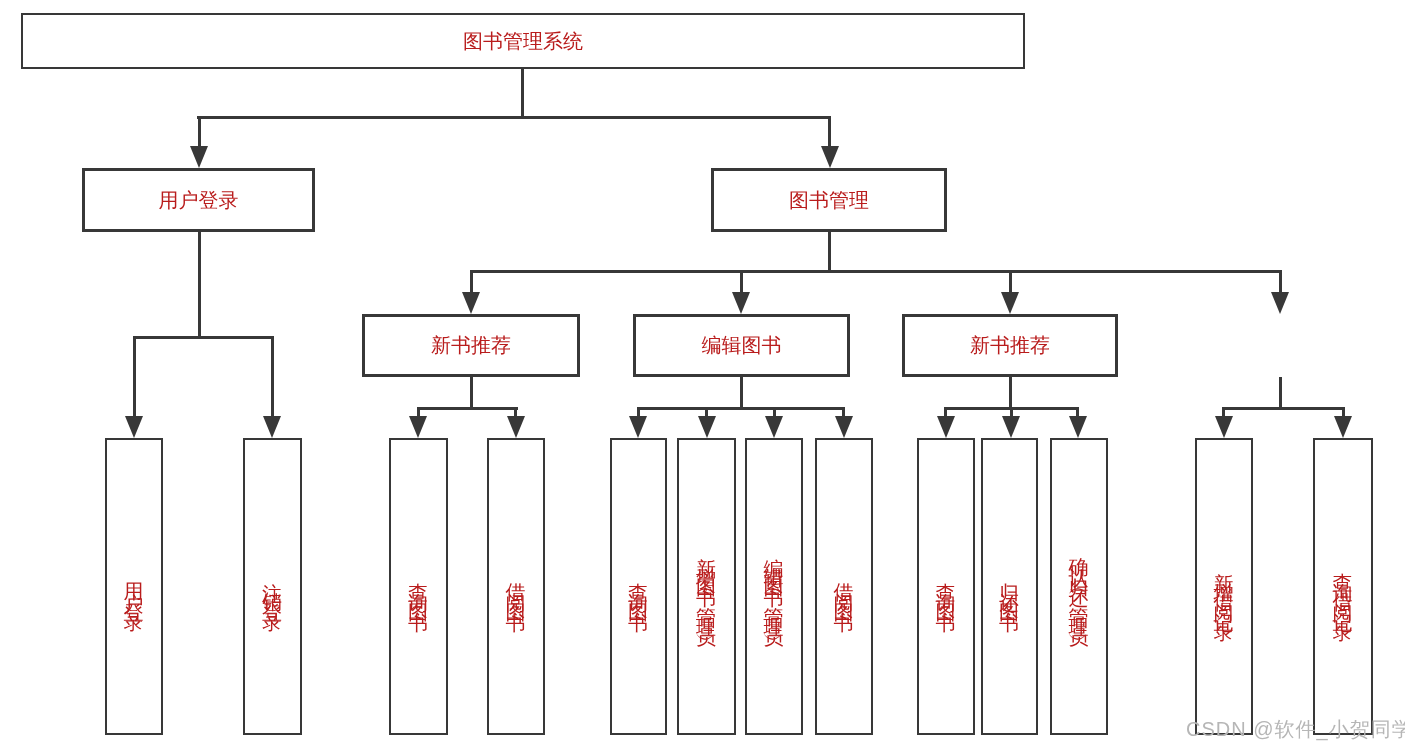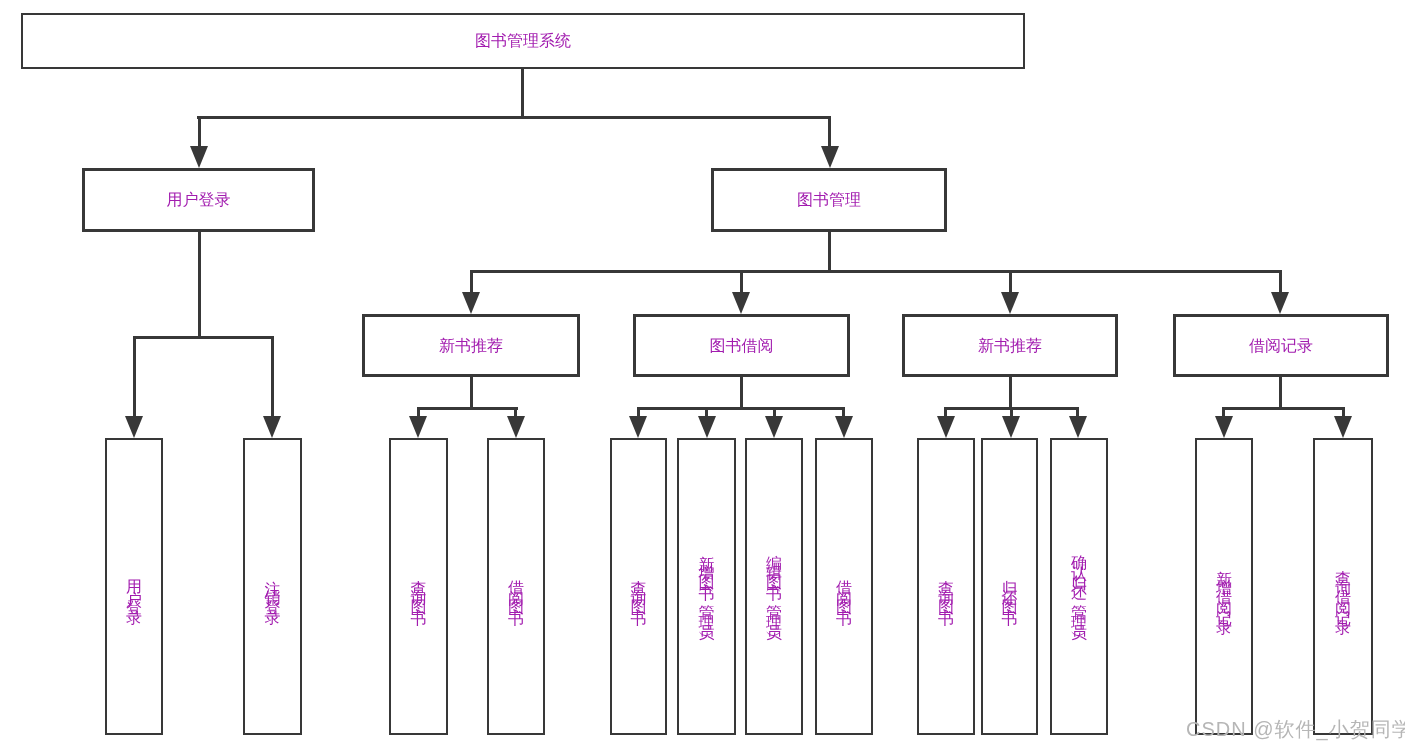--- a/index.html
+++ b/index.html
@@ -4,21 +4,21 @@
 <style>
   html,body { margin:0; padding:0; background:#ffffff; }
   .canvas {
     position:relative; width:1405px; height:747px;
     background:#ffffff; overflow:hidden;
     font-family:"Liberation Sans", sans-serif;
   }
   .node {
     position:absolute; box-sizing:border-box;
     background:#ffffff; border:2px solid #383838;
-    color:#a21caf; font-size:16px;
+    color:#b91c1c; font-size:20px;
     display:flex; align-items:center; justify-content:center;
     text-align:center; line-height:1.25;
   }
   .b3 { border-width:3px; }
   .vnode span {
     writing-mode:vertical-lr; text-orientation:mixed;
     letter-spacing:10px; line-height:1;
   }
   .vline, .hline { position:absolute; background:#383838; }
   .arrow {
@@ -39,25 +39,24 @@
 <div class="canvas">
 
   <div class="node" style="left:21px; top:13px; width:1004px; height:56px;">图书管理系统</div>
 
   <div class="node b3" style="left:82px; top:168px; width:233px; height:64px;">用户登录</div>
 
   <div class="node b3" style="left:711px; top:168px; width:236px; height:64px;">图书管理</div>
 
   <div class="node b3" style="left:362px; top:314px; width:218px; height:63px;">新书推荐</div>
 
-  <div class="node b3" style="left:633px; top:314px; width:217px; height:63px;">图书借阅</div>
+  <div class="node b3" style="left:633px; top:314px; width:217px; height:63px;">编辑图书</div>
 
   <div class="node b3" style="left:902px; top:314px; width:216px; height:63px;">新书推荐</div>
 
-  <div class="node b3" style="left:1173px; top:314px; width:216px; height:63px;">借阅记录</div>
 
   <div class="node vnode" style="left:105px; top:438px; width:58px; height:297px;">
     <span>用户登录</span>
     </div>
 
   <div class="node vnode" style="left:243px; top:438px; width:59px; height:297px;">
     <span>注销登录</span>
     </div>
 
   <div class="node vnode" style="left:389px; top:438px; width:59px; height:297px;">

